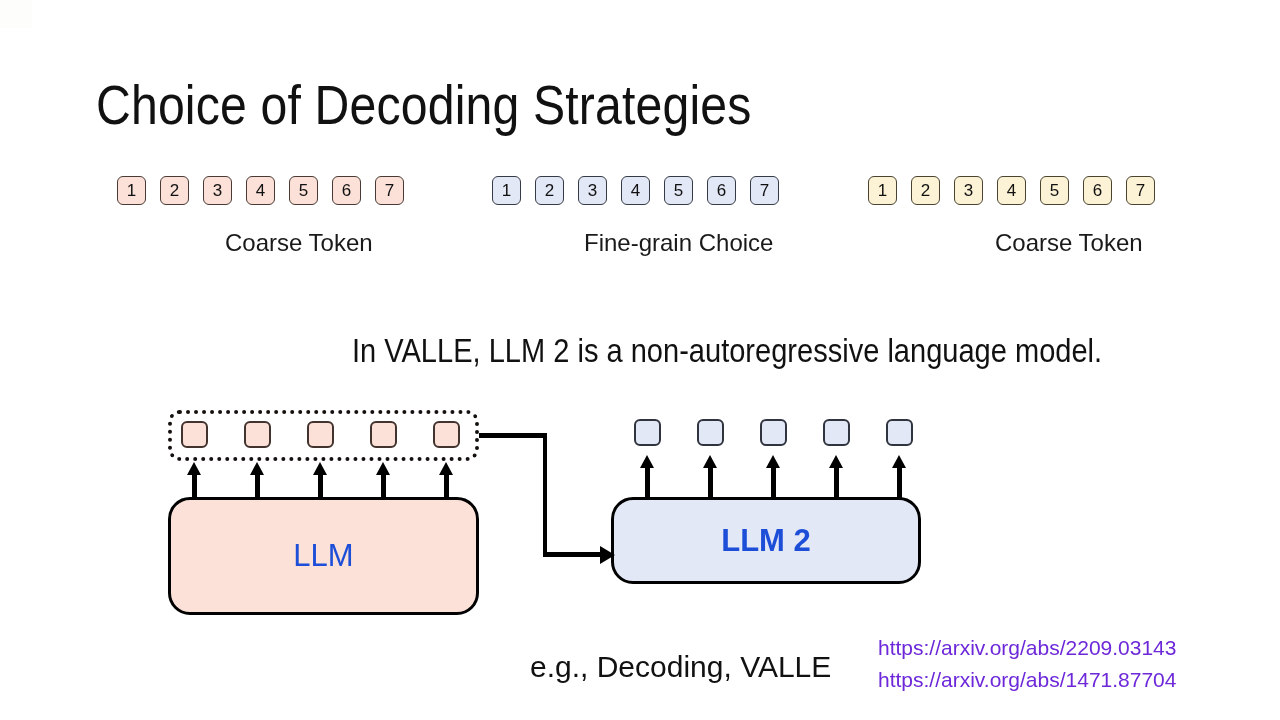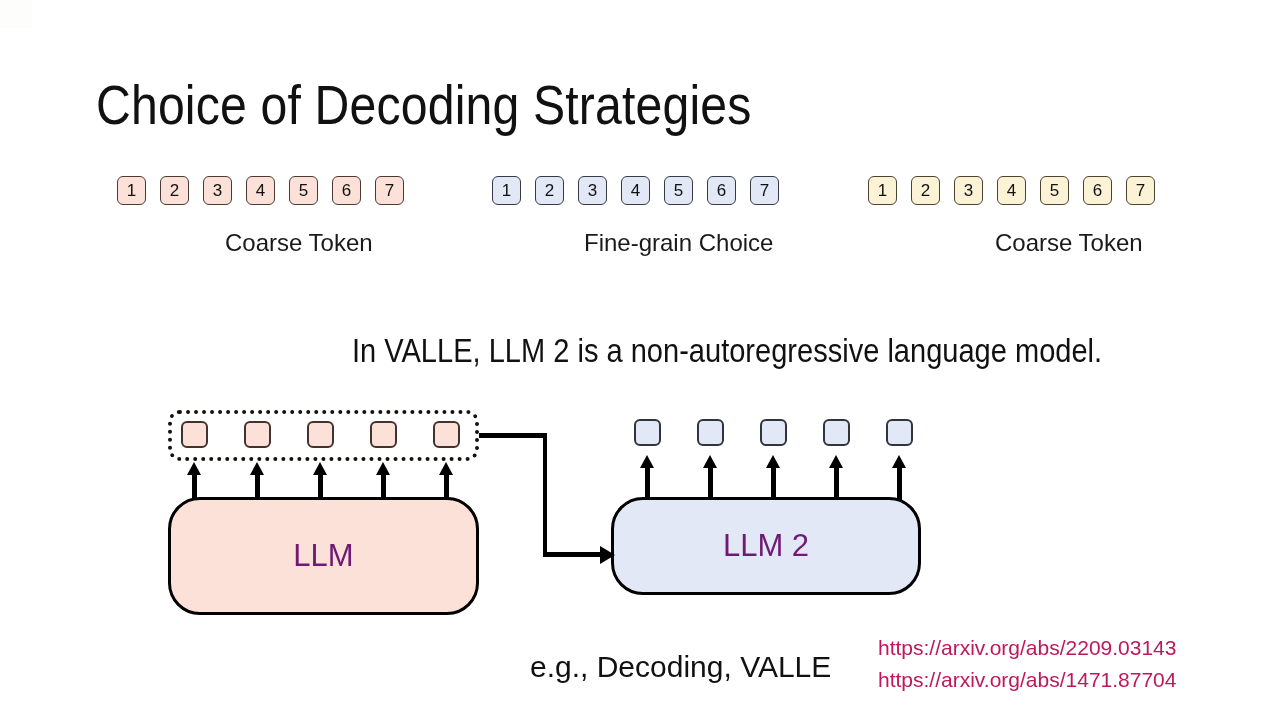--- a/index.html
+++ b/index.html
@@ -119,26 +119,26 @@
     width: 0;
     height: 0;
     border-left: 7.5px solid transparent;
     border-right: 7.5px solid transparent;
     border-bottom: 13px solid #000000;
   }
 
   .llm-box {
     position: absolute;
     border: 3.2px solid #000000;
-    border-radius: 32px;
+    border-radius: 22px;
     display: flex;
     align-items: center;
     justify-content: center;
     font-size: 31px;
-    color: #701a75;
+    color: #1d4ed8;
     font-family: "Liberation Sans", sans-serif;
   }
   .llm-box.pink { background: #fbe1d8; }
   .llm-box.blue { background: #e2e8f6; }
 
   
   .conn { position: absolute; background: #000000; }
 
   .conn-head {
     position: absolute;
@@ -157,21 +157,21 @@
     color: #111111;
     white-space: nowrap;
     font-family: "Liberation Sans", sans-serif;
   }
   .refs {
     position: absolute;
     left: 878px;
     top: 632px;
     font-size: 21px;
     line-height: 32px;
-    color: #be185d;
+    color: #6d28d9;
     white-space: nowrap;
     font-family: "Liberation Sans", sans-serif;
   }
   .corner-tint {
     position: absolute;
     left: 0; top: 0;
     width: 32px; height: 28px;
     background: #fdfdfc;
   }
 </style>
@@ -277,21 +277,21 @@
       <div class="up-arrow" style="left: 836px; top: 455px;">
         <div class="head"></div>
         <div class="shaft" style="top: 11px; height: 34px;"></div>
       </div>
       <div class="up-arrow" style="left: 899px; top: 455px;">
         <div class="head"></div>
         <div class="shaft" style="top: 11px; height: 34px;"></div>
       </div>
     </div>
 
-  <div class="llm-box blue" style="left:611px; top:497px; width:310px; height:98px;">
+  <div class="llm-box blue" style="left:611px; top:497px; width:310px; height:87px;font-weight:bold;">
     <span>LLM 2</span>
   </div>
 
   <div class="conn" style="left:479px; top:433px; width:68px; height:4.5px;"></div>
   <div class="conn" style="left:542.5px; top:433px; width:4.5px; height:121px;"></div>
   <div class="conn" style="left:542.5px; top:552px; width:62px; height:4.5px;"></div>
   <div class="conn-head" style="left:600px; top:545.5px;"></div>
 
   <div class="eg">e.g., Decoding, VALLE</div>
   <div class="refs">

